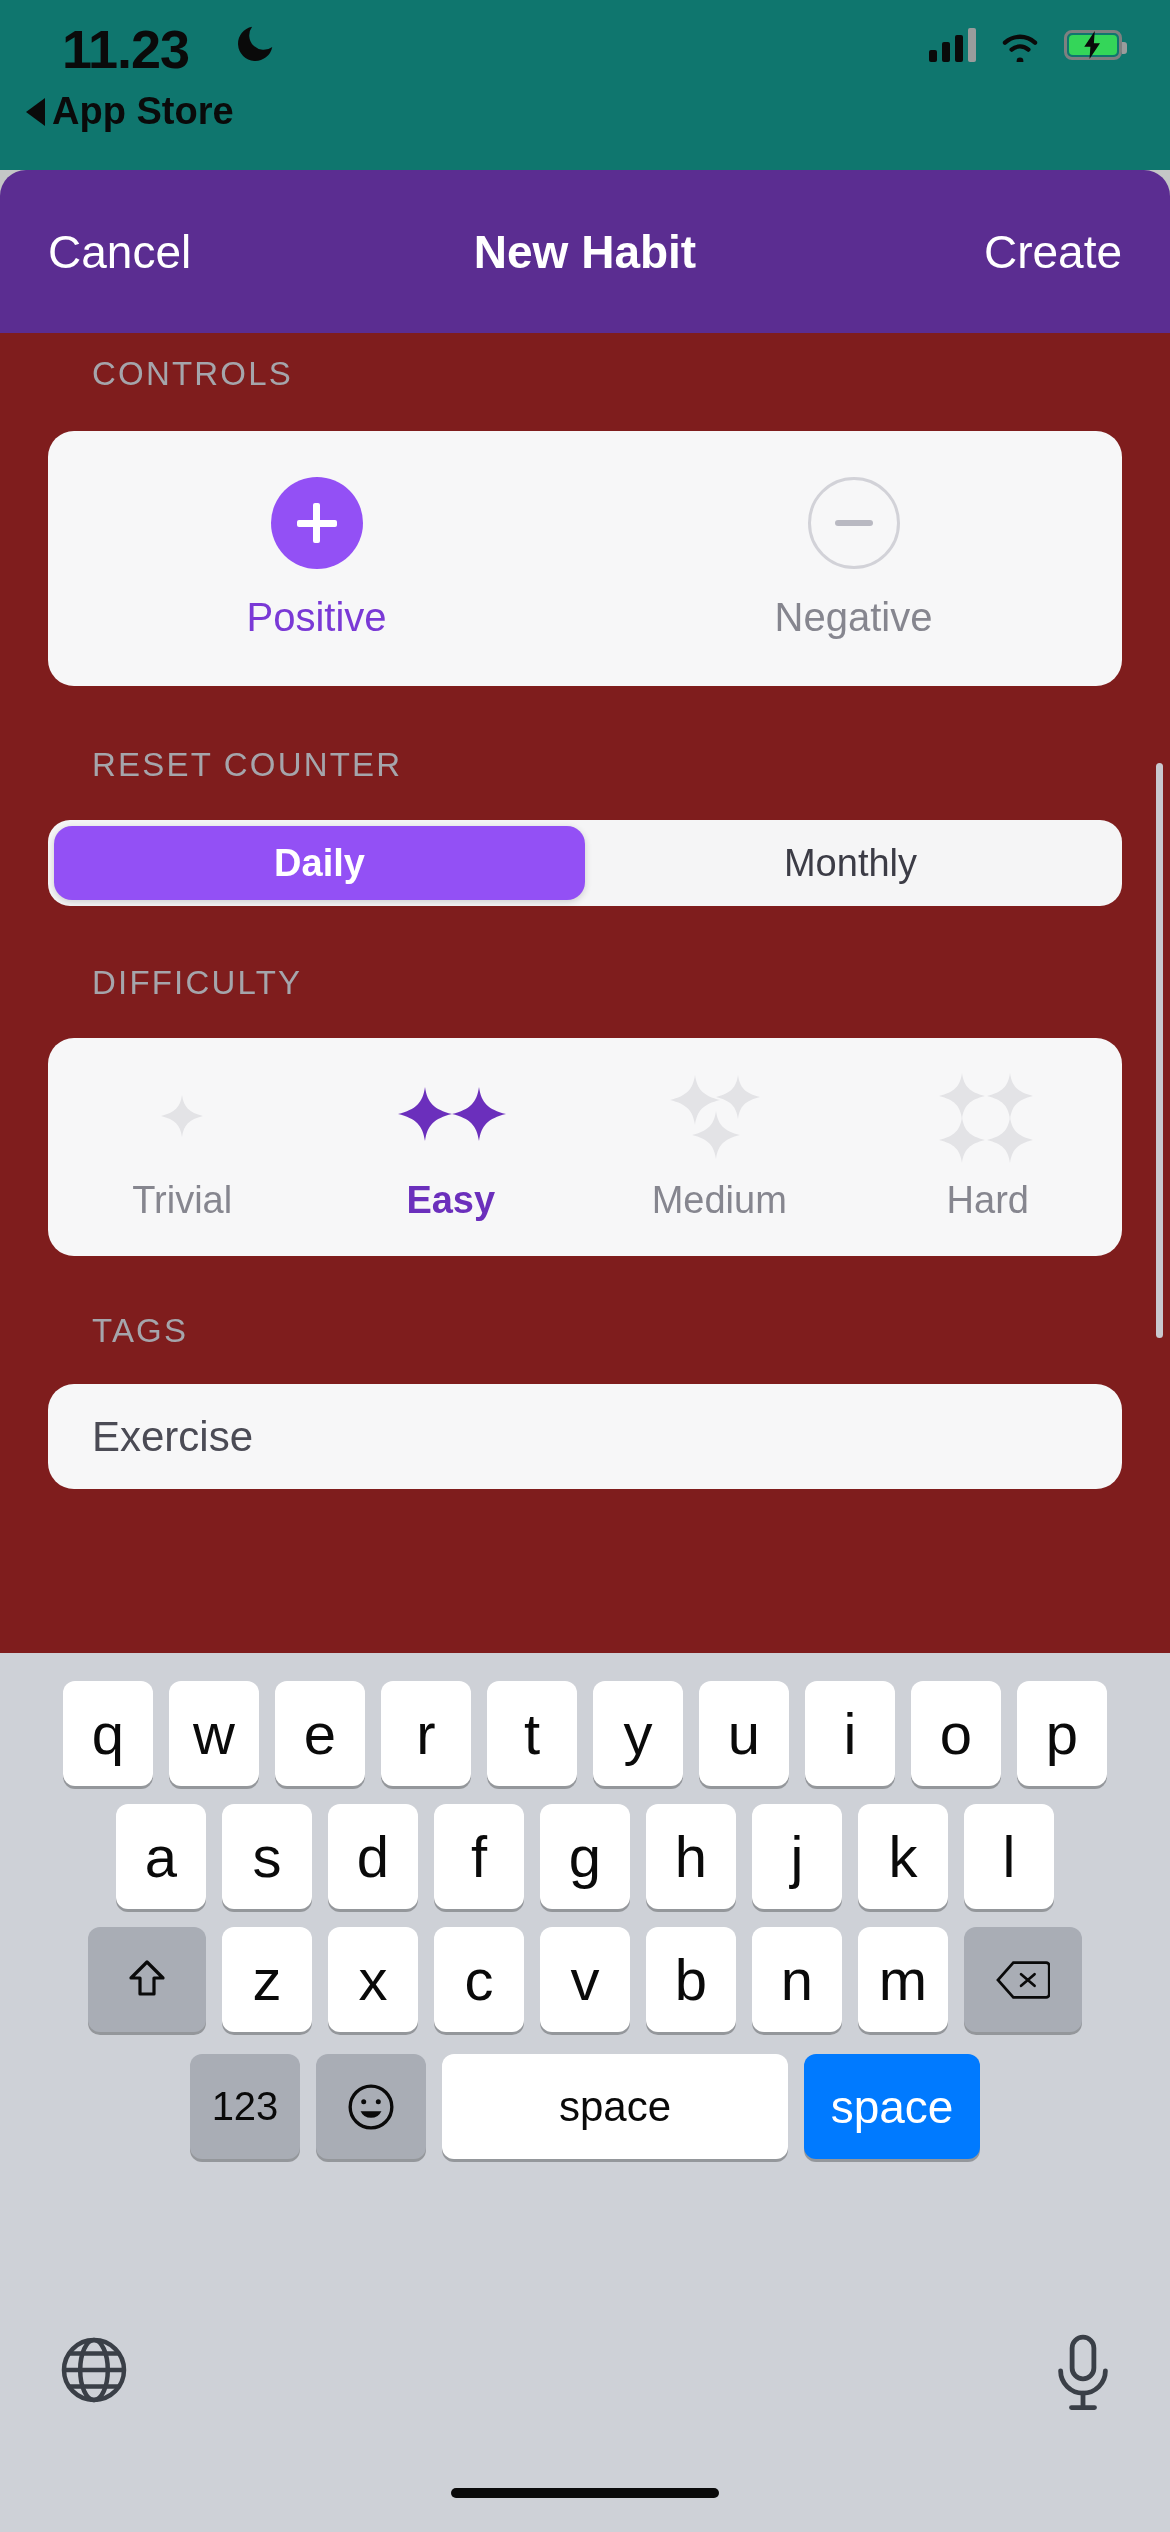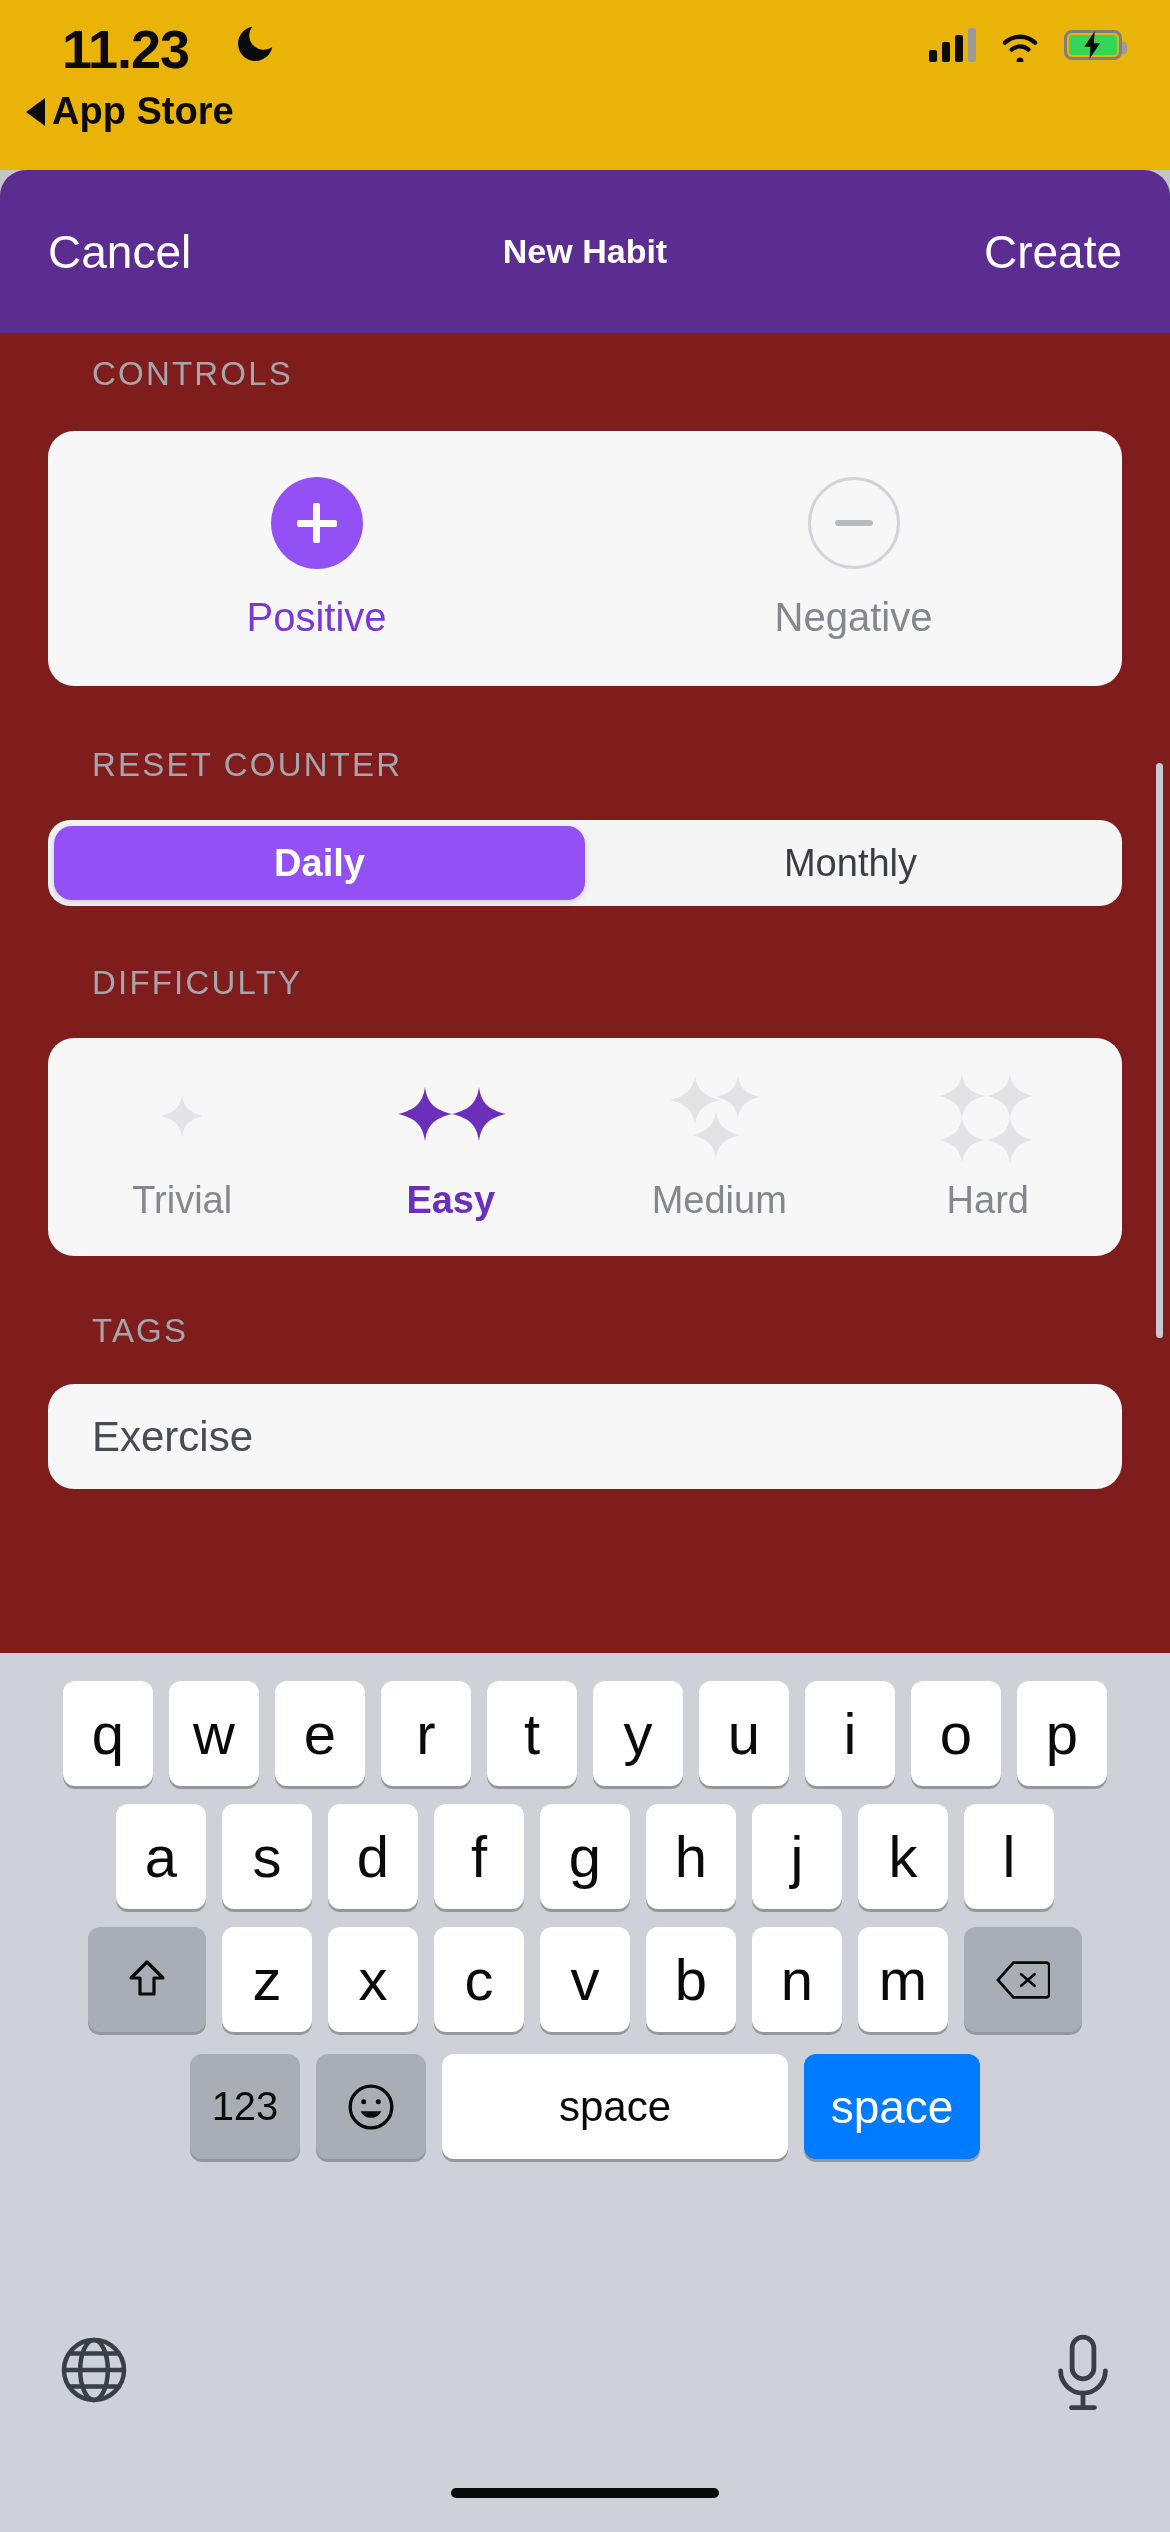--- a/index.html
+++ b/index.html
@@ -5,21 +5,21 @@
   * { margin:0; padding:0; box-sizing:border-box; }
   html, body {
     width:1170px; height:2532px;
     font-family:"Liberation Sans", sans-serif;
     background:#ffffff;
     overflow:hidden;
   }
   #screen { position:relative; width:1170px; height:2532px; background:#c4c6c6; }
 
   
-  .statusbar { position:absolute; top:0; left:0; width:1170px; height:170px; background:#eab308; }
+  .statusbar { position:absolute; top:0; left:0; width:1170px; height:170px; background:#0f766e; }
   .sb-time { position:absolute; left:62px; top:18px; font-size:54px; font-weight:700; color:#0a0a0a; letter-spacing:-1px; }
   .sb-moon { position:absolute; left:232px; top:18px; width:46px; height:52px; }
   .sb-back { position:absolute; left:26px; top:90px; display:flex; align-items:center; gap:7px; }
   .sb-back-tri { width:0; height:0; border-top:14px solid transparent; border-bottom:14px solid transparent; border-right:19px solid #0a0a0a; }
   .sb-back-text { font-size:38px; font-weight:600; color:#0a0a0a; }
   .sb-right { position:absolute; right:48px; top:28px; display:flex; align-items:center; gap:22px; }
   .bars { display:flex; align-items:flex-end; gap:5px; height:34px; }
   .bars i { display:block; width:8px; border-radius:2px; background:#0a0a0a; }
   .bars i:nth-child(1){ height:12px; }
   .bars i:nth-child(2){ height:20px; }
@@ -28,21 +28,21 @@
   .battery { position:relative; width:58px; height:30px; border:3px solid #7e8080; border-radius:8px; padding:2px; }
   .battery::after { content:""; position:absolute; right:-8px; top:9px; width:5px; height:12px; background:#9a9c9c; border-radius:0 3px 3px 0; }
   .battery-fill { width:100%; height:100%; background:#34d659; border-radius:4px; }
   .bolt { position:absolute; left:50%; top:50%; transform:translate(-50%,-50%); width:20px; height:28px; }
 
   
   .navbar { position:absolute; top:170px; left:0; width:1170px; height:163px; background:#5b2d91;
             border-radius:26px 26px 0 0; display:flex; align-items:center; justify-content:space-between;
             padding:0 48px; }
   .nav-btn { font-size:46px; color:#ffffff; font-weight:400; }
-  .nav-title { position:absolute; left:0; right:0; text-align:center; font-size:34px; color:#fff; font-weight:600; pointer-events:none; }
+  .nav-title { position:absolute; left:0; right:0; text-align:center; font-size:46px; color:#fff; font-weight:600; pointer-events:none; }
 
   
   .content { position:absolute; top:333px; left:0; width:1170px; height:1320px; background:#7f1d1d; overflow:hidden; }
   .sec-header { font-size:33px; letter-spacing:2.2px; color:#a5a5ab; font-weight:500; padding-left:92px; }
   .card { margin:0 48px; background:#f7f7f8; border-radius:26px; }
 
   
   .controls-card { display:flex; height:255px; }
   .ctrl { flex:1; display:flex; flex-direction:column; align-items:center; justify-content:center; gap:26px; }
   .circle { width:92px; height:92px; border-radius:50%; display:flex; align-items:center; justify-content:center; }

